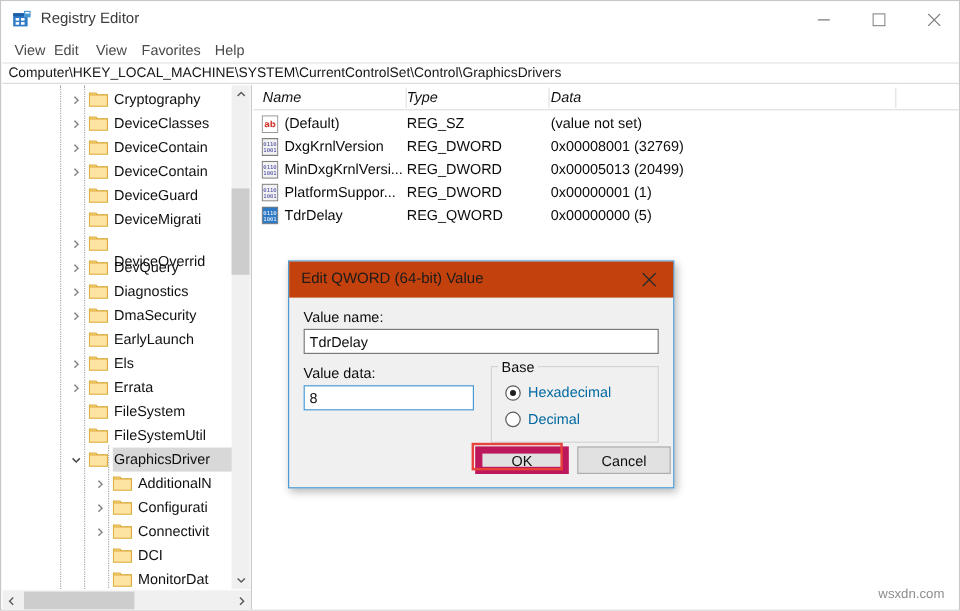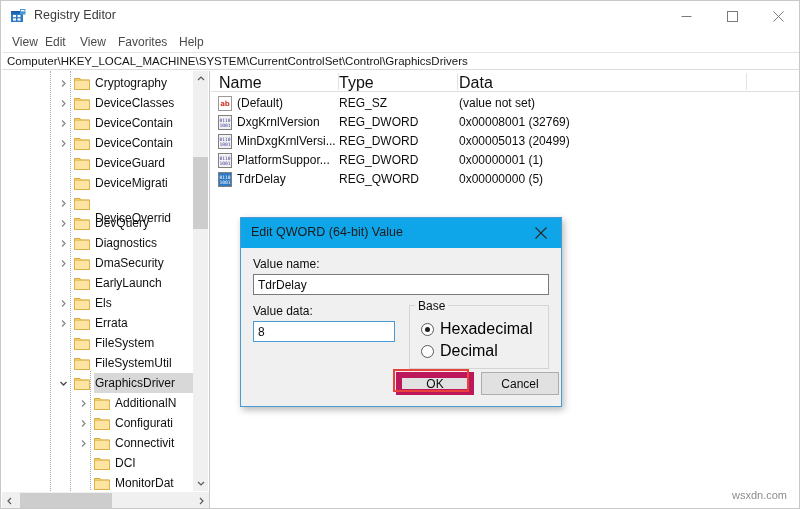--- a/index.html
+++ b/index.html
@@ -199,23 +199,24 @@
     position: absolute;
     left: 0; top: 0;
     width: 589px; height: 21px;
     background: #ffffff;
     border-bottom: 1px solid #dedede;
     box-sizing: border-box;
   }
   .col-head {
     position: absolute;
     top: 3px;
-    font-size: 16px;
+    font-size: 12px;
     color: #101010;
     white-space: nowrap;
+    font-style: italic;
   }
   .col-sep {
     position: absolute;
     top: 2px;
     width: 1px; height: 17px;
     background: #e2e2e2;
   }
   .list-row {
     position: absolute;
     left: 0;
@@ -242,21 +243,21 @@
     width: 322px; height: 190px;
     background: #f0f0f0;
     border: 1px solid #4a9ad4;
     box-sizing: border-box;
     box-shadow: 2px 3px 7px rgba(0,0,0,0.28);
   }
   .dlg-title {
     position: absolute;
     left: 0; top: 0;
     width: 320px; height: 30px;
-    background: #0ea5e9;
+    background: #c2410c;
   }
   .dlg-title-text {
     position: absolute;
     left: 10px; top: 7px;
     font-size: 12.5px;
     color: #1b1b1b;
     white-space: nowrap;
   }
   .dlg-close {
     position: absolute;
@@ -316,22 +317,22 @@
   }
   .radio.checked::after {
     content: "";
     position: absolute;
     left: 3px; top: 3px;
     width: 5px; height: 5px;
     border-radius: 50%;
     background: #1e1e1e;
   }
   .radio-label {
-    font-size: 16px;
-    color: #000000;
+    font-size: 12px;
+    color: #0369a1;
   }
   .dlg-btn {
     position: absolute;
     height: 23px;
     background: #e1e1e1;
     border: 1px solid #adadad;
     box-sizing: border-box;
     font-family: "Liberation Sans", sans-serif;
     font-size: 12px;
     color: #0d0d0d;

